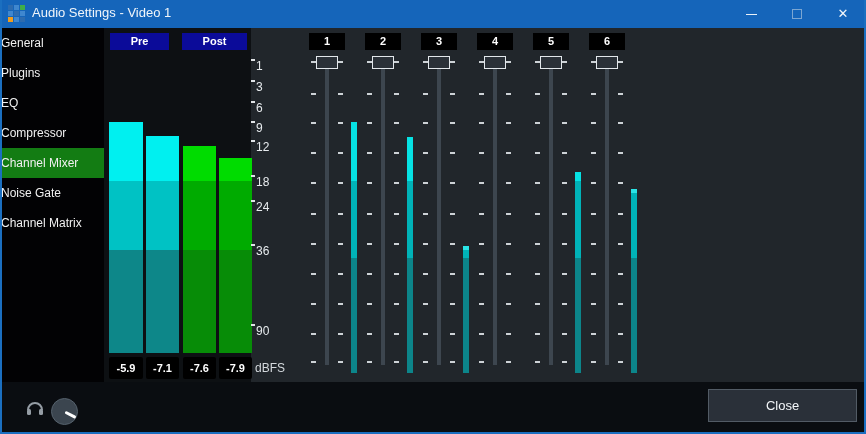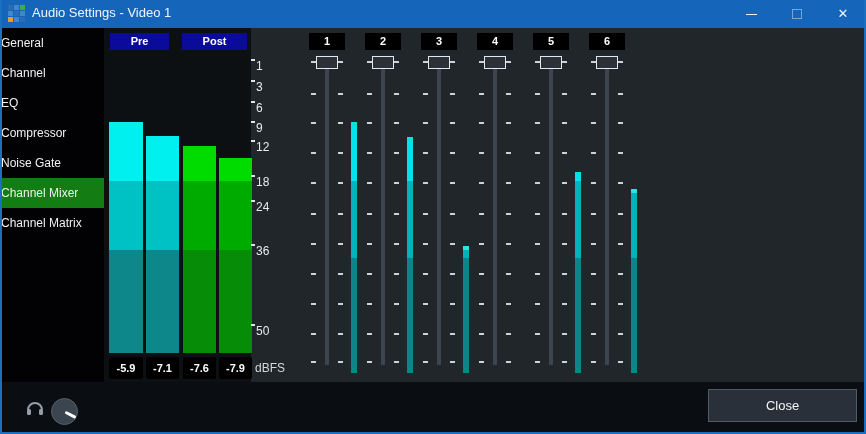--- a/index.html
+++ b/index.html
@@ -76,25 +76,25 @@
     <div class="win-btn" style="right:46px">
       <span class="max-glyph"></span>
     </div>
     <div class="win-btn" style="right:0">
       <span class="close-glyph">✕</span>
     </div>
   </div>
 
   <div class="sidebar">
       <div class="side-item">General</div>
-      <div class="side-item">Channel</div>
+      <div class="side-item">Plugins</div>
       <div class="side-item">EQ</div>
       <div class="side-item">Compressor</div>
+      <div class="side-item selected">Channel Mixer</div>
       <div class="side-item">Noise Gate</div>
-      <div class="side-item selected">Channel Mixer</div>
       <div class="side-item">Channel Matrix</div>
     </div>
 
   <div class="meter-panel"></div>
 
   <div id="overlay"></div>
 
   <div class="footer">
     <svg class="hp-icon" width="18" height="17" viewBox="0 0 18 17">
       <path d="M2 10 a7 7 0 0 1 14 0" fill="none" stroke="#959da5" stroke-width="2"></path>
@@ -144,21 +144,21 @@
     <div class="scale-label" style="top: 128px;">9</div>
     <div class="scale-dash" style="left: 249px; top: 140px;"></div>
     <div class="scale-label" style="top: 147px;">12</div>
     <div class="scale-dash" style="left: 249px; top: 175px;"></div>
     <div class="scale-label" style="top: 182px;">18</div>
     <div class="scale-dash" style="left: 249px; top: 200px;"></div>
     <div class="scale-label" style="top: 207px;">24</div>
     <div class="scale-dash" style="left: 249px; top: 244px;"></div>
     <div class="scale-label" style="top: 251px;">36</div>
     <div class="scale-dash" style="left: 249px; top: 324px;"></div>
-    <div class="scale-label" style="top: 331px;">50</div>
+    <div class="scale-label" style="top: 331px;">90</div>
     <div class="ch-btn" style="left: 307px;">1</div>
     <div class="ch-track" style="left: 323px;"></div>
     <div class="tick" style="left: 309px; top: 61px;"></div>
     <div class="tick" style="left: 336px; top: 61px;"></div>
     <div class="tick" style="left: 309px; top: 93px;"></div>
     <div class="tick" style="left: 336px; top: 93px;"></div>
     <div class="tick" style="left: 309px; top: 122px;"></div>
     <div class="tick" style="left: 336px; top: 122px;"></div>
     <div class="tick" style="left: 309px; top: 152px;"></div>
     <div class="tick" style="left: 336px; top: 152px;"></div>

